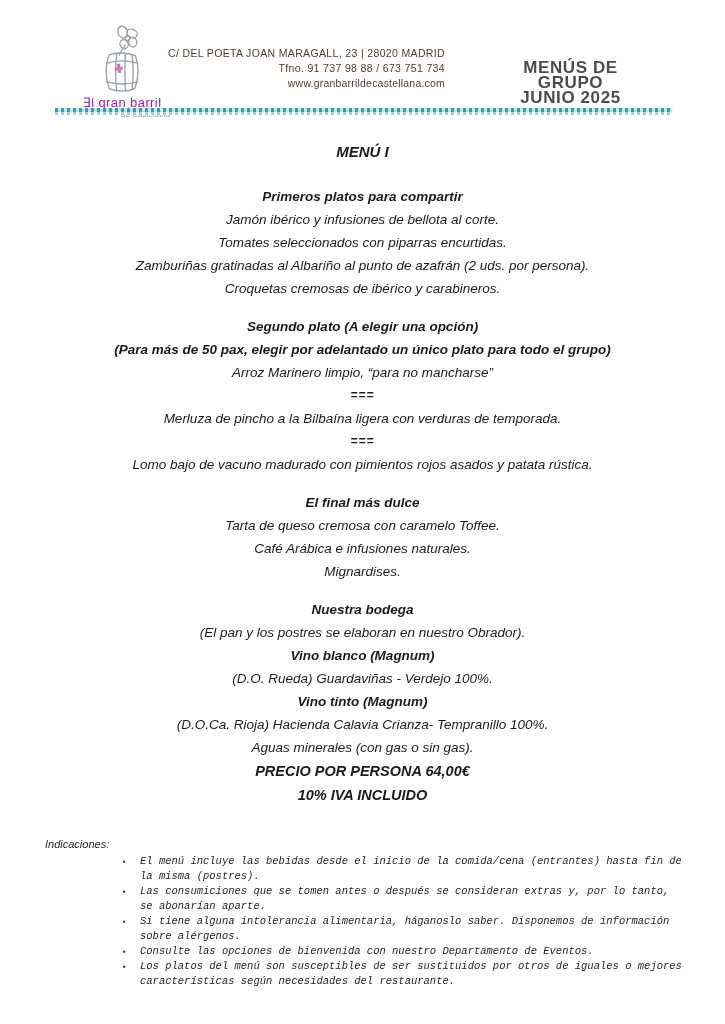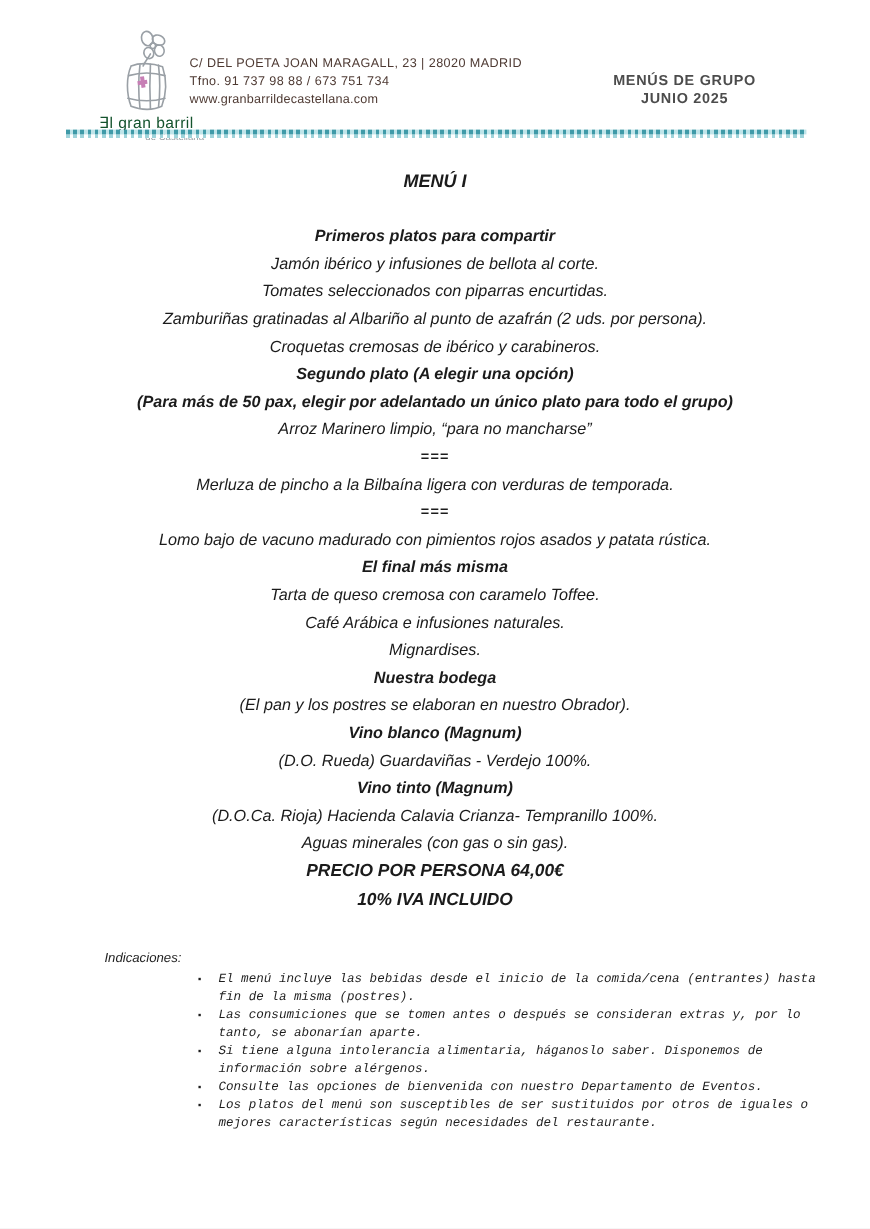--- a/index.html
+++ b/index.html
@@ -8,44 +8,44 @@
     width:725px;height:1024px;
     margin:0 auto;
     background:#ffffff;
     font-family:"Liberation Sans", sans-serif;
     overflow:hidden;
     box-sizing:border-box;
   }
   
   .header{position:relative;height:130px;}
   .logo{position:absolute;left:72px;top:22px;width:100px;text-align:center;}
-  .logo-name{font-size:13px;color:#14532d;letter-spacing:.4px;line-height:14px;}
+  .logo-name{font-size:13px;color:#a21caf;letter-spacing:.4px;line-height:14px;}
   .logo-sub{font-size:8px;color:#9aa0a6;text-align:right;padding-right:2px;line-height:10px;}
-  .contact{position:absolute;left:158px;top:46px;color:#4e3a33;font-size:10.5px;line-height:15px;letter-spacing:.35px;font-weight:500;}
+  .contact{position:absolute;left:168px;top:46px;color:#4e3a33;font-size:10.5px;line-height:15px;letter-spacing:.35px;font-weight:500;text-align:right;}
   .contact .www{letter-spacing:.2px;}
   .hdr-right{position:absolute;left:498px;top:60px;width:145px;text-align:center;
-    color:#4c4c4c;font-weight:bold;font-size:12px;line-height:15px;letter-spacing:.6px;}
+    color:#4c4c4c;font-weight:bold;font-size:17px;line-height:15px;letter-spacing:.6px;}
   .divider{
     position:absolute;left:55px;top:108px;width:617px;height:7px;
     background:
       repeating-linear-gradient(90deg,#3f9aa8 0 3px,#bfe4e9 3px 6px) top/100% 4px no-repeat,
       repeating-linear-gradient(90deg,#9fd4db 0 3px,#ffffff 3px 6px) bottom/100% 3px no-repeat;
   }
   
   .menu{margin-top:10px;padding:0 58px;}
   .line{font-style:italic;font-size:13.5px;line-height:23px;color:#1b1b1b;text-align:center;}
   .line.title{font-weight:bold;font-size:15px;margin-bottom:22px;}
-  .line.heading{font-weight:bold;}
+  .line.heading{font-weight:bold;margin-top:15px;}
   .line.sub{font-weight:bold;}
   .line.sep{font-weight:bold;font-size:12px;letter-spacing:1px;}
   .line.gap{margin-top:0;}
   .line.price{font-weight:bold;font-size:14.5px;line-height:24px;}
   .line.price.gap{}
   
-  .footer{margin-top:30px;padding:0 40px 0 45px;font-style:italic;color:#1e1e1e;margin-left:42px;}
+  .footer{margin-top:30px;padding:0 40px 0 45px;font-style:italic;color:#1e1e1e;}
   .footer-label{font-size:11px;line-height:15px;font-weight:500;}
   .notes{margin:2px 0 0;padding:0 0 0 95px;list-style:none;}
   .notes li{position:relative;font-size:10.5px;line-height:15px;font-weight:500;font-family:Liberation Mono, monospace;}
   .notes li::before{content:"▪";position:absolute;left:-18px;top:0;font-size:8px;color:#1e1e1e;}
   
   .logo svg{display:block;margin:0 auto;}
 </style>
 </head>
 <body>
 
@@ -105,21 +105,21 @@
       <div class="line item">Tomates seleccionados con piparras encurtidas.</div>
       <div class="line item">Zamburiñas gratinadas al Albariño al punto de azafrán (2 uds. por persona).</div>
       <div class="line item">Croquetas cremosas de ibérico y carabineros.</div>
       <div class="line heading">Segundo plato (A elegir una opción)</div>
       <div class="line sub">(Para más de 50 pax, elegir por adelantado un único plato para todo el grupo)</div>
       <div class="line item">Arroz Marinero limpio, “para no mancharse”</div>
       <div class="line sep">===</div>
       <div class="line item">Merluza de pincho a la Bilbaína ligera con verduras de temporada.</div>
       <div class="line sep">===</div>
       <div class="line item">Lomo bajo de vacuno madurado con pimientos rojos asados y patata rústica.</div>
-      <div class="line heading">El final más misma</div>
+      <div class="line heading">El final más dulce</div>
       <div class="line item">Tarta de queso cremosa con caramelo Toffee.</div>
       <div class="line item">Café Arábica e infusiones naturales.</div>
       <div class="line item">Mignardises.</div>
       <div class="line heading">Nuestra bodega</div>
       <div class="line item">(El pan y los postres se elaboran en nuestro Obrador).</div>
       <div class="line sub">Vino blanco (Magnum)</div>
       <div class="line item">(D.O. Rueda) Guardaviñas - Verdejo 100%.</div>
       <div class="line sub">Vino tinto (Magnum)</div>
       <div class="line item">(D.O.Ca. Rioja) Hacienda Calavia Crianza- Tempranillo 100%.</div>
       <div class="line item gap">Aguas minerales (con gas o sin gas).</div>

